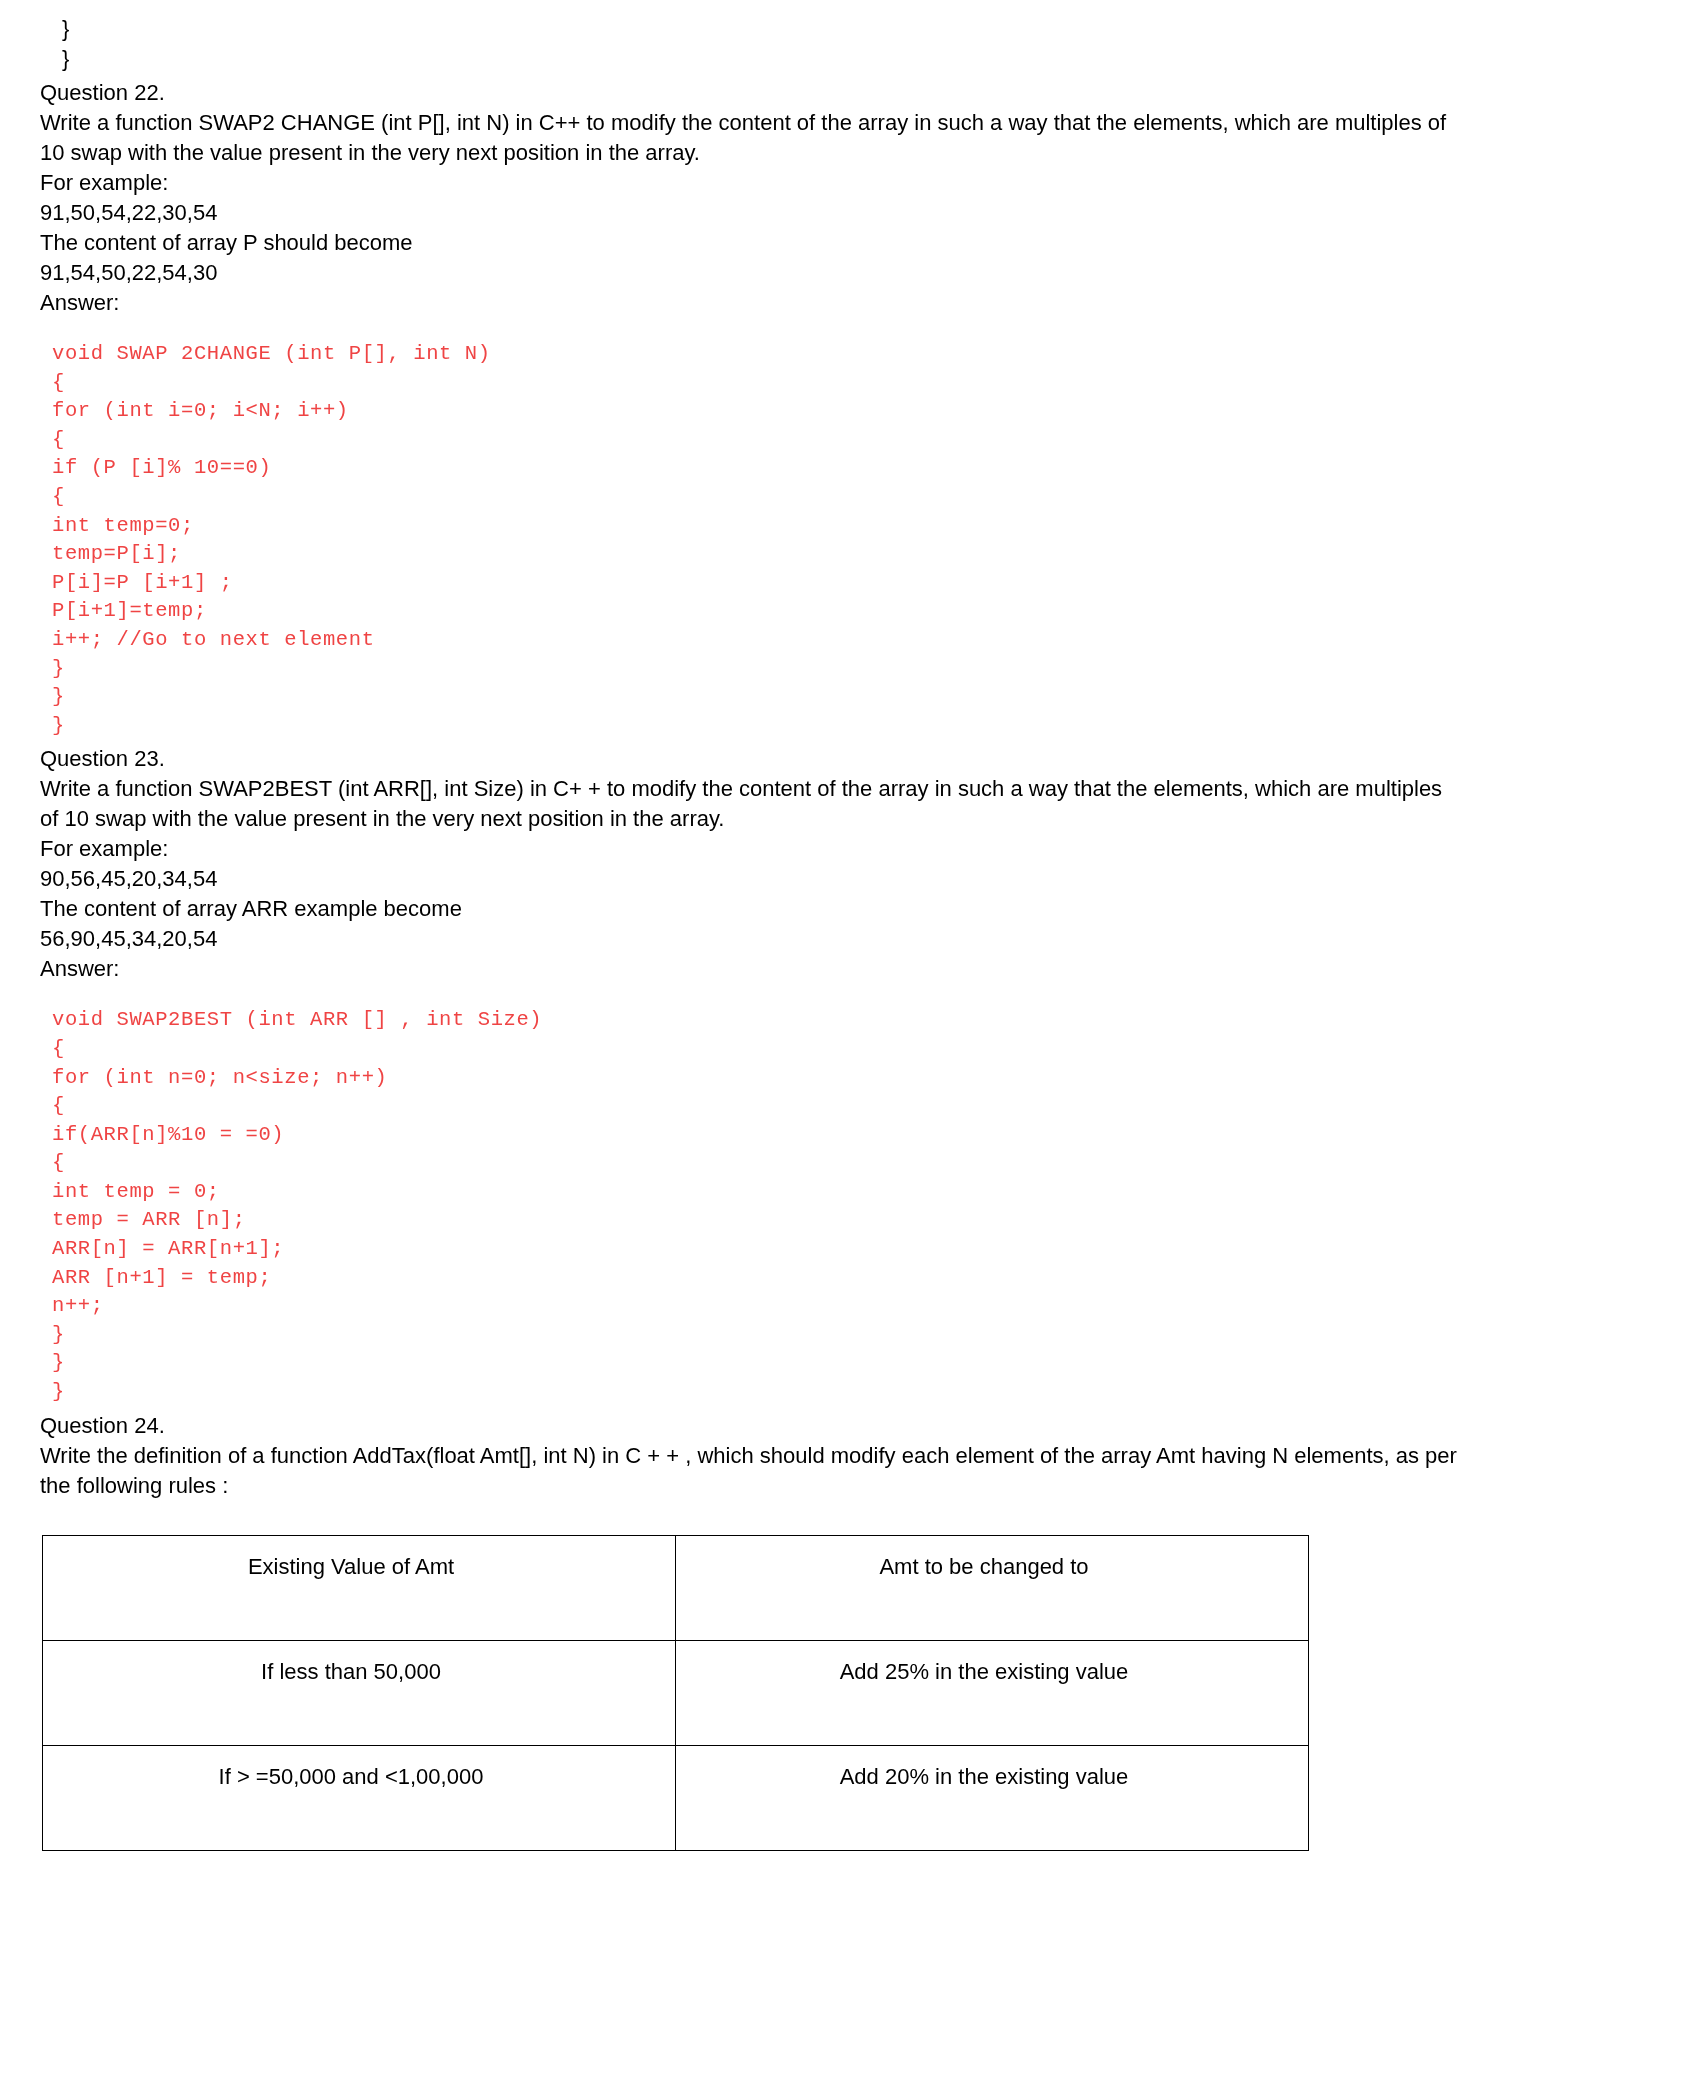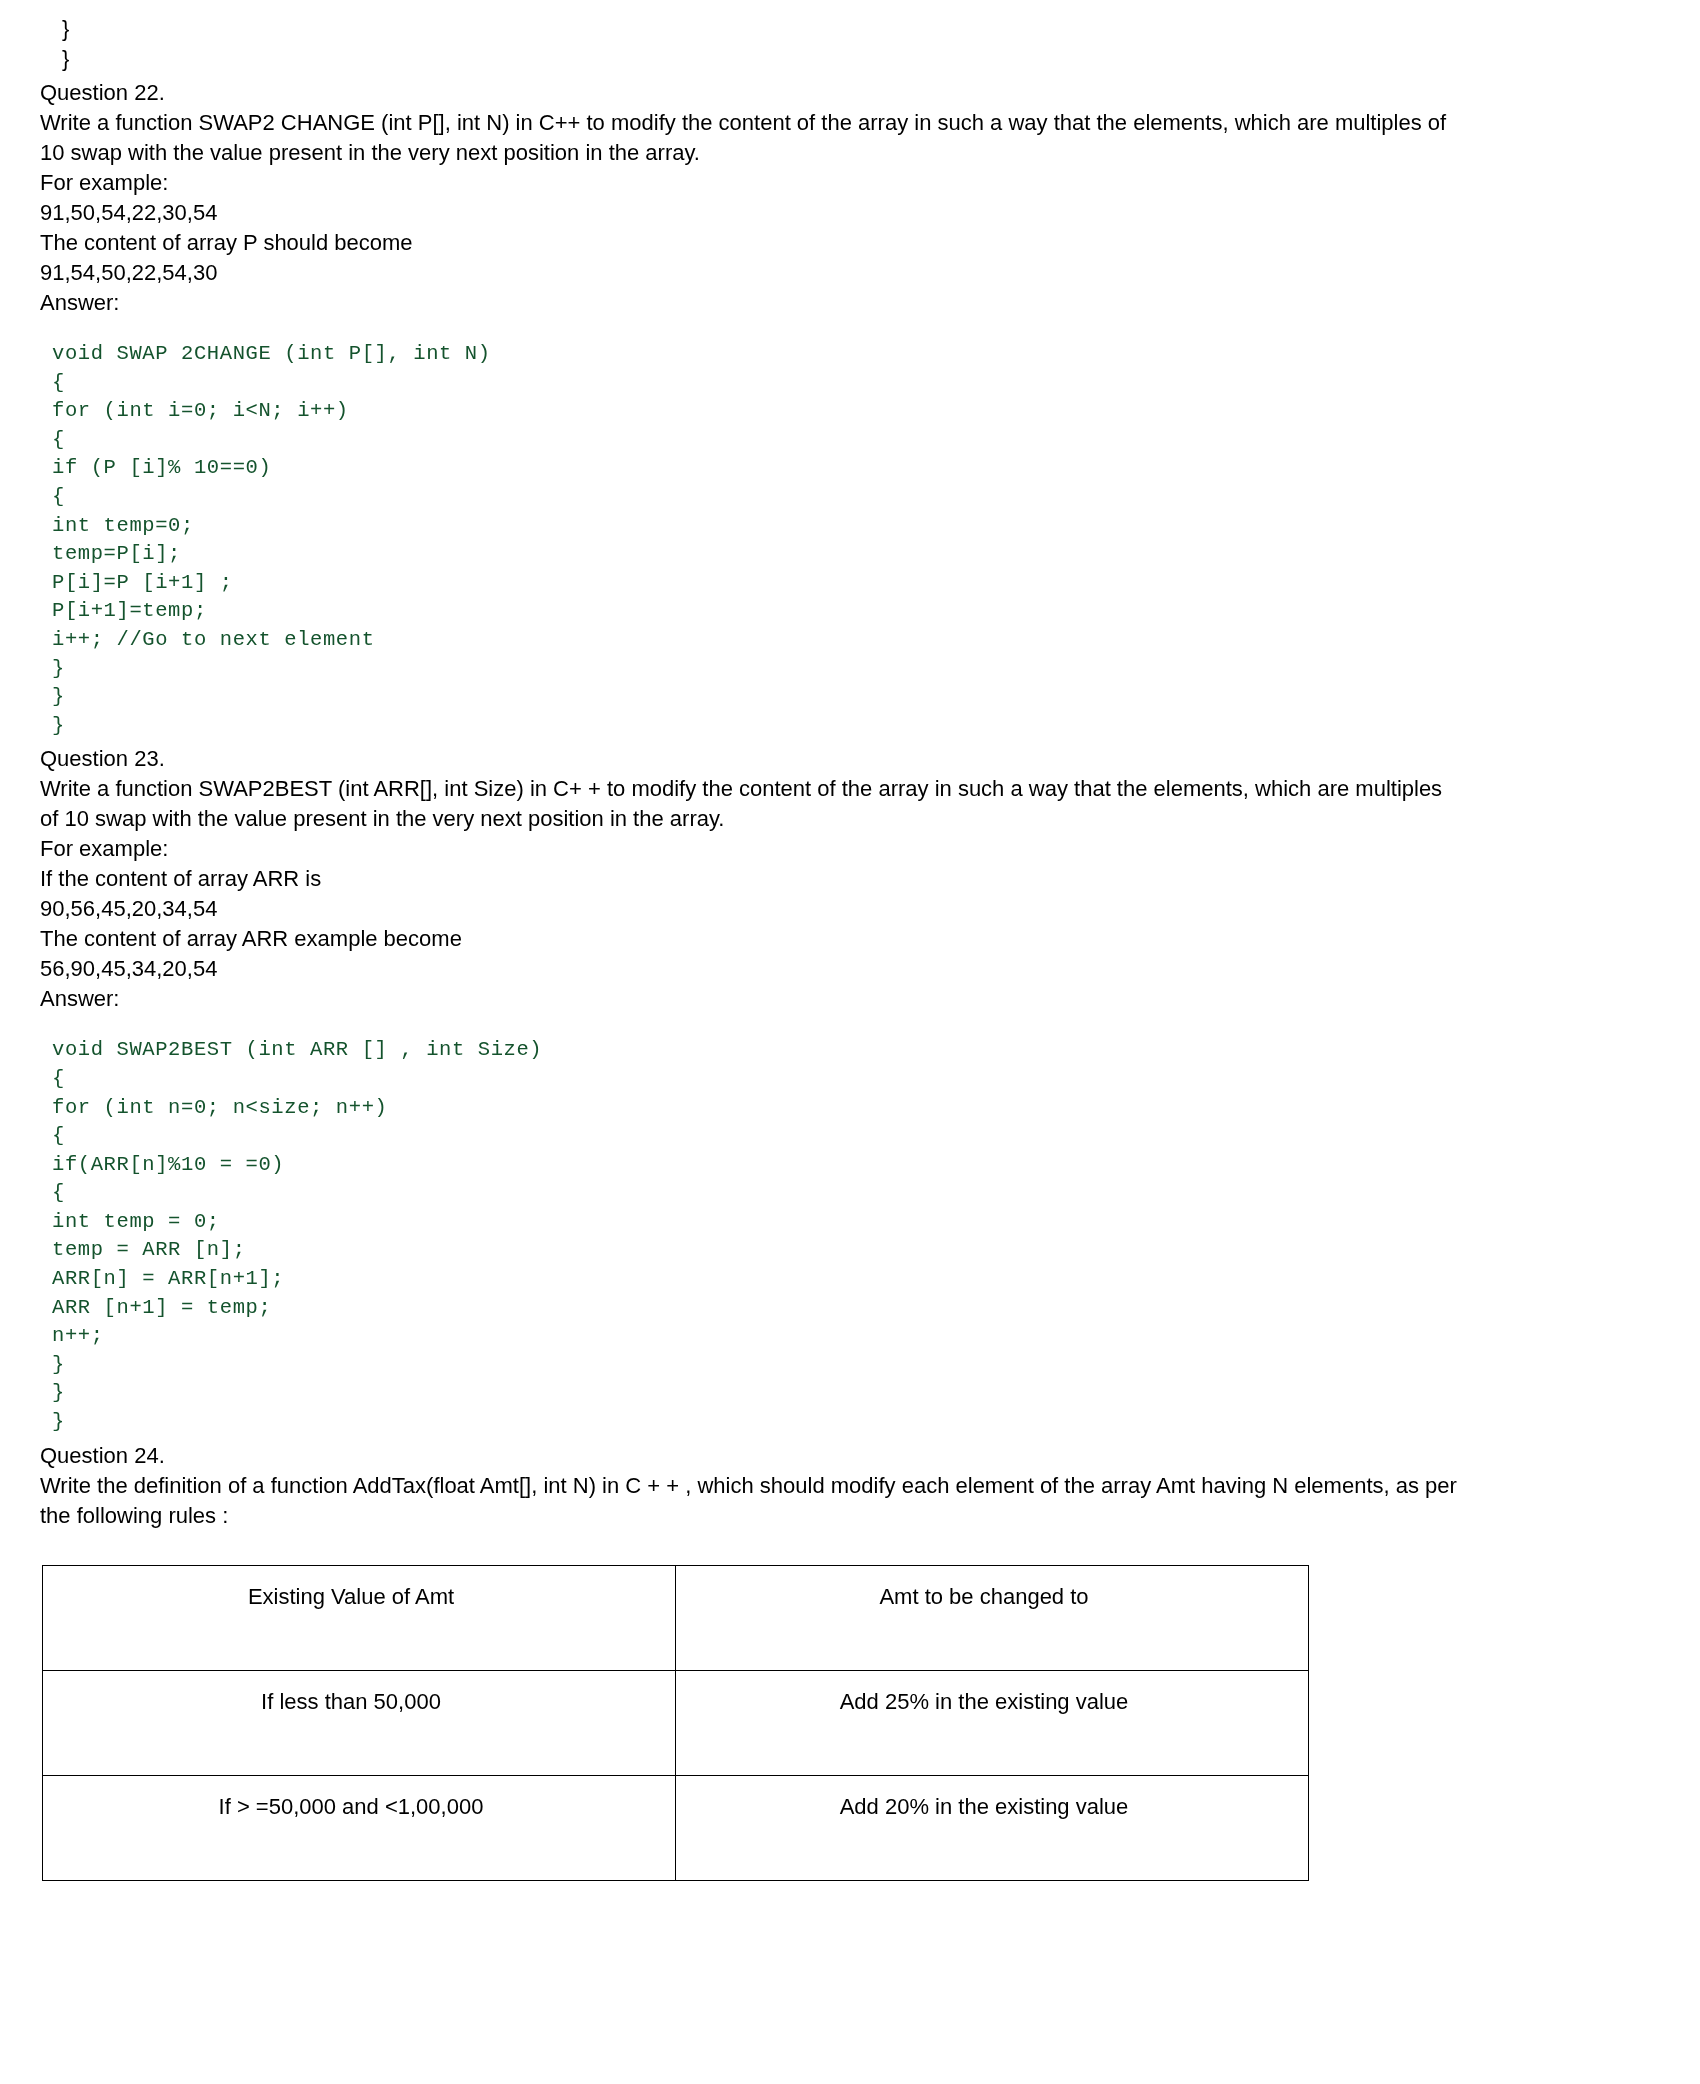--- a/index.html
+++ b/index.html
@@ -43,21 +43,21 @@
   }
   .answer-label {
     font-size: 22px;
     line-height: 30px;
     margin-bottom: 22px;
   }
   .code {
     font-family: "Liberation Mono", monospace;
     font-size: 20.5px;
     line-height: 28.6px;
-    color: #14532d;
+    color: #ef4444;
     letter-spacing: 0.6px;
     white-space: pre;
     padding-left: 12px;
     margin: 0 0 0 0;
   }
   .table-wrap {
     margin-top: 34px;
   }
   table.amt-table {
     border-collapse: collapse;
@@ -110,21 +110,20 @@
 i++; //Go to next element
 }
 }
 }</pre>
 
   <div class="q-title">Question 23.</div>
   <div class="para-block">
     <div class="para">Write a function SWAP2BEST (int ARR[], int Size) in C+ + to modify the content of the array in such a way that the elements, which are multiples</div>
     <div class="para">of 10 swap with the value present in the very next position in the array.</div>
     <div class="para">For example:</div>
-    <div class="para">If the content of array ARR is</div>
     <div class="para">90,56,45,20,34,54</div>
     <div class="para">The content of array ARR example become</div>
     <div class="para">56,90,45,34,20,54</div>
   </div>
   <div class="answer-label">Answer:</div>
   <pre class="code">void SWAP2BEST (int ARR [] , int Size)
 {
 for (int n=0; n&lt;size; n++)
 {
 if(ARR[n]%10 = =0)

